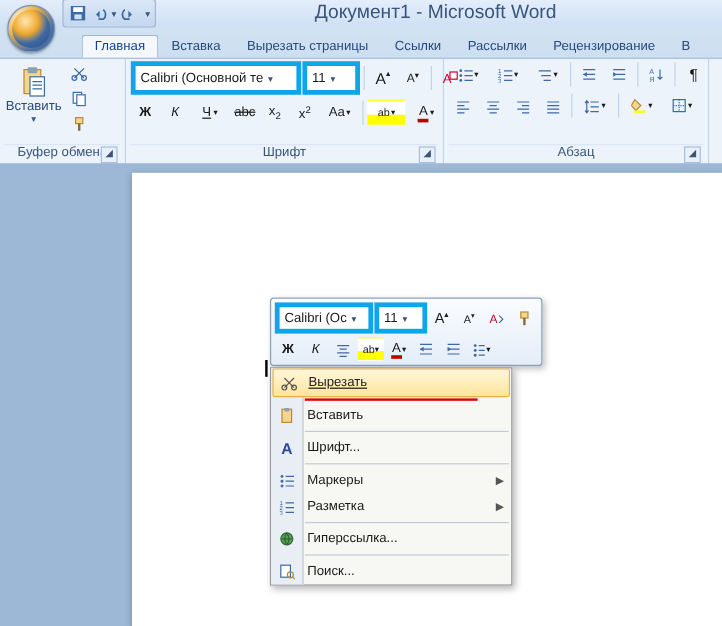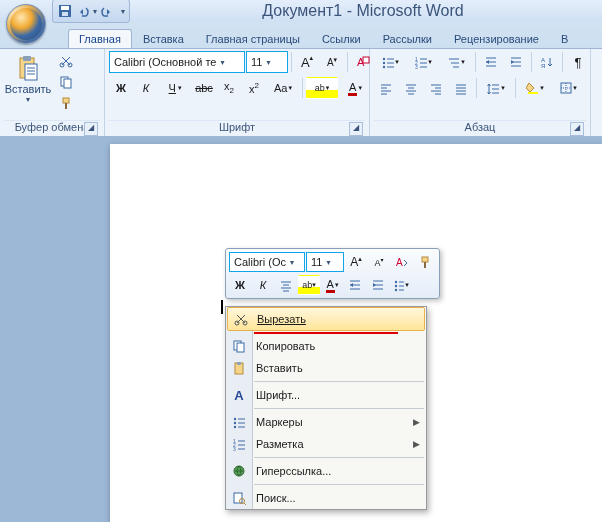--- a/index.html
+++ b/index.html
@@ -20,21 +20,21 @@
   .group{border-right:1px solid #c3d3e8;display:flex;flex-direction:column;padding:2px 4px 0}
   .group-body{flex:1;display:flex;align-items:flex-start;gap:2px}
   .group-label{height:16px;text-align:center;color:#3b557a;font-size:11px;border-top:1px solid #dbe7f6;position:relative}
   .group-label .dl{position:absolute;right:2px;top:1px;width:12px;height:12px;border:1px solid #a8bedb;background:#e8f0fa;font-size:8px;line-height:10px;text-align:center;color:#3b557a}
   .bigbtn{display:flex;flex-direction:column;align-items:center;width:42px;padding:2px;border:1px solid transparent;border-radius:3px}
   .bigbtn .lbl{font-size:11px;color:#2a4a7a;margin-top:1px;text-align:center;line-height:12px}
   .paste-ic{width:28px;height:28px}
   .mini-col{display:flex;flex-direction:column;gap:1px;margin-left:2px}
   .mini{width:18px;height:18px;border:1px solid transparent;border-radius:2px;display:flex;align-items:center;justify-content:center}
   .row{display:flex;align-items:center;gap:1px;margin-bottom:2px}
-  .combo{height:20px;border:1px solid #0ea5e9;background:#fff;display:flex;align-items:center;padding:0 2px 0 4px;font-size:11px}
+  .combo{height:20px;border:4px solid #0ea5e9;background:#fff;display:flex;align-items:center;padding:0 2px 0 4px;font-size:11px}
   .combo .dd{width:12px;text-align:center;color:#3b557a;font-size:8px}
   .ribbtn{width:22px;height:20px;border:1px solid transparent;border-radius:2px;display:flex;align-items:center;justify-content:center;font-size:11px}
   .ribbtn.split{width:30px}
   .sep{width:1px;height:20px;background:#c3d3e8;margin:0 2px}
   
   .docarea{position:absolute;left:0;right:0;top:136px;bottom:0;background:#9cb8d6}
   .page{position:absolute;left:110px;top:8px;width:492px;height:378px;background:#fff;box-shadow:0 2px 6px rgba(0,0,0,.25)}
   
   .minitb{position:absolute;left:225px;top:248px;background:linear-gradient(#fafcfe,#e4edf8);border:1px solid #8a9fb8;border-radius:3px;padding:3px;box-shadow:2px 2px 5px rgba(0,0,0,.25)}
   .minitb .row{margin-bottom:3px}
@@ -84,21 +84,21 @@
           </svg>
       </div>
       <span style="color:#3b557a;font-size:8px;margin-left:4px">▾</span>
     </div>
     <div class="title">Документ1 - Microsoft Word</div>
   </div>
 
   <div class="tabs">
     <div class="tab active">Главная</div>
     <div class="tab">Вставка</div>
-    <div class="tab">Главная страницы</div>
+    <div class="tab">Вырезать страницы</div>
     <div class="tab">Ссылки</div>
     <div class="tab">Рассылки</div>
     <div class="tab">Рецензирование</div>
     <div class="tab">В</div>
   </div>
 
   <div class="ribbon">
 
     <div class="group" style="width:96px">
       <div class="group-body">
@@ -394,29 +394,20 @@
             <circle cx="3" cy="11" r="2" fill="none" stroke="#555"></circle>
             <circle cx="11" cy="11" r="2" fill="none" stroke="#555"></circle>
           </svg>
         </span>
       <span style="text-decoration:underline">Вырезать</span>
     </div>
     <div class="ctx-redline"></div>
     <div class="ctx-item">
       <span class="ic">
           <svg width="14" height="14">
-            <rect x="2" y="2" width="7" height="9" fill="#fff" stroke="#3d6aa5"></rect>
-            <rect x="5" y="4" width="7" height="9" fill="#fff" stroke="#3d6aa5"></rect>
-          </svg>
-        </span>
-      <span>Копировать</span>
-    </div>
-    <div class="ctx-item">
-      <span class="ic">
-          <svg width="14" height="14">
             <rect x="3" y="2" width="8" height="11" fill="#f4d58a" stroke="#b58a3d"></rect>
             <rect x="5" y="1" width="4" height="3" rx="1" fill="#8a9fb8"></rect>
           </svg>
         </span>
       <span>Вставить</span>
     </div>
     <div class="ctx-sep"></div>
     <div class="ctx-item">
       <span class="ic">
           <span style="color:#2a4a9a;font-weight:bold;font-size:13px">A</span>

